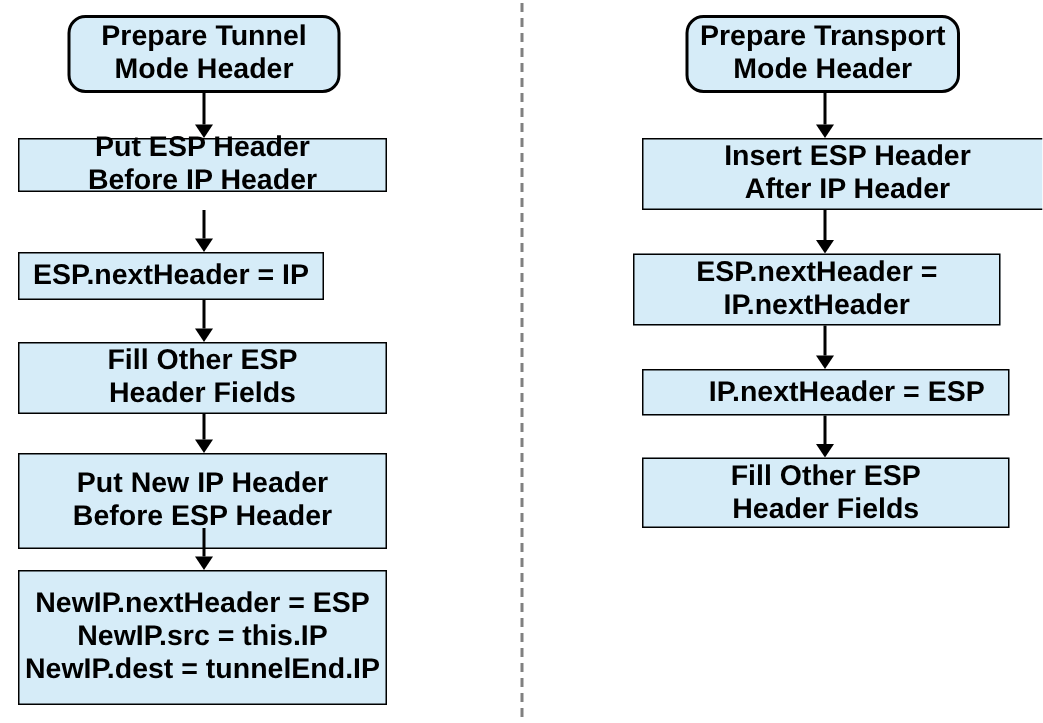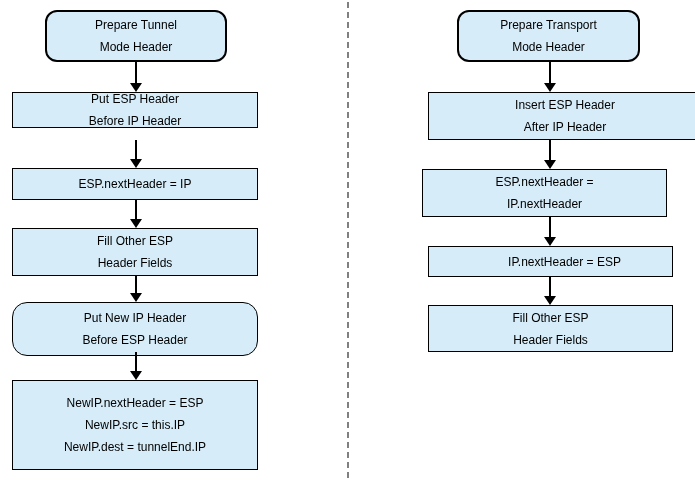--- a/index.html
+++ b/index.html
@@ -14,27 +14,28 @@
     height: 482px;
     background: #ffffff;
     overflow: hidden;
   }
   .node {
     position: absolute;
     box-sizing: border-box;
     background: #d6ecf8;
     border: 1px solid #000000;
     color: #000000;
-    font-size: 12px;
+    font-size: 19px;
     line-height: 22px;
     text-align: center;
     white-space: pre-line;
     display: flex;
     align-items: center;
     justify-content: center;
+    font-weight: bold;
   }
   .node.terminator {
     border-width: 2px;
     border-radius: 12px;
   }
   .arrow {
     position: absolute;
     width: 12px;
     display: flex;
     flex-direction: column;
@@ -73,36 +74,36 @@
   </div>
 
   <div class="node" style="left:12px; top:92px; width:246px; height:36px;">Put ESP Header
 Before IP Header</div>
 
   <div class="arrow" style="left:130px; top:140px; height:28px;">
     <div class="shaft"></div>
     <div class="head"></div>
   </div>
 
-  <div class="node" style="left:12px; top:168px; width:246px; height:32px;">ESP.nextHeader = IP</div>
+  <div class="node" style="left:12px; top:168px; width:204px; height:32px;">ESP.nextHeader = IP</div>
 
   <div class="arrow" style="left:130px; top:200px; height:28px;">
     <div class="shaft"></div>
     <div class="head"></div>
   </div>
 
   <div class="node" style="left:12px; top:228px; width:246px; height:48px;">Fill Other ESP
 Header Fields</div>
 
   <div class="arrow" style="left:130px; top:276px; height:26px;">
     <div class="shaft"></div>
     <div class="head"></div>
   </div>
 
-  <div class="node" style="left:12px; top:302px; width:246px; height:54px;border-radius:15px;">Put New IP Header
+  <div class="node" style="left:12px; top:302px; width:246px; height:64px;">Put New IP Header
 Before ESP Header</div>
 
   <div class="arrow" style="left:130px; top:352px; height:28px;">
     <div class="shaft"></div>
     <div class="head"></div>
   </div>
 
   <div class="node" style="left:12px; top:380px; width:246px; height:90px;text-align:center;">NewIP.nextHeader = ESP
 NewIP.src = this.IP
 NewIP.dest = tunnelEnd.IP</div>

